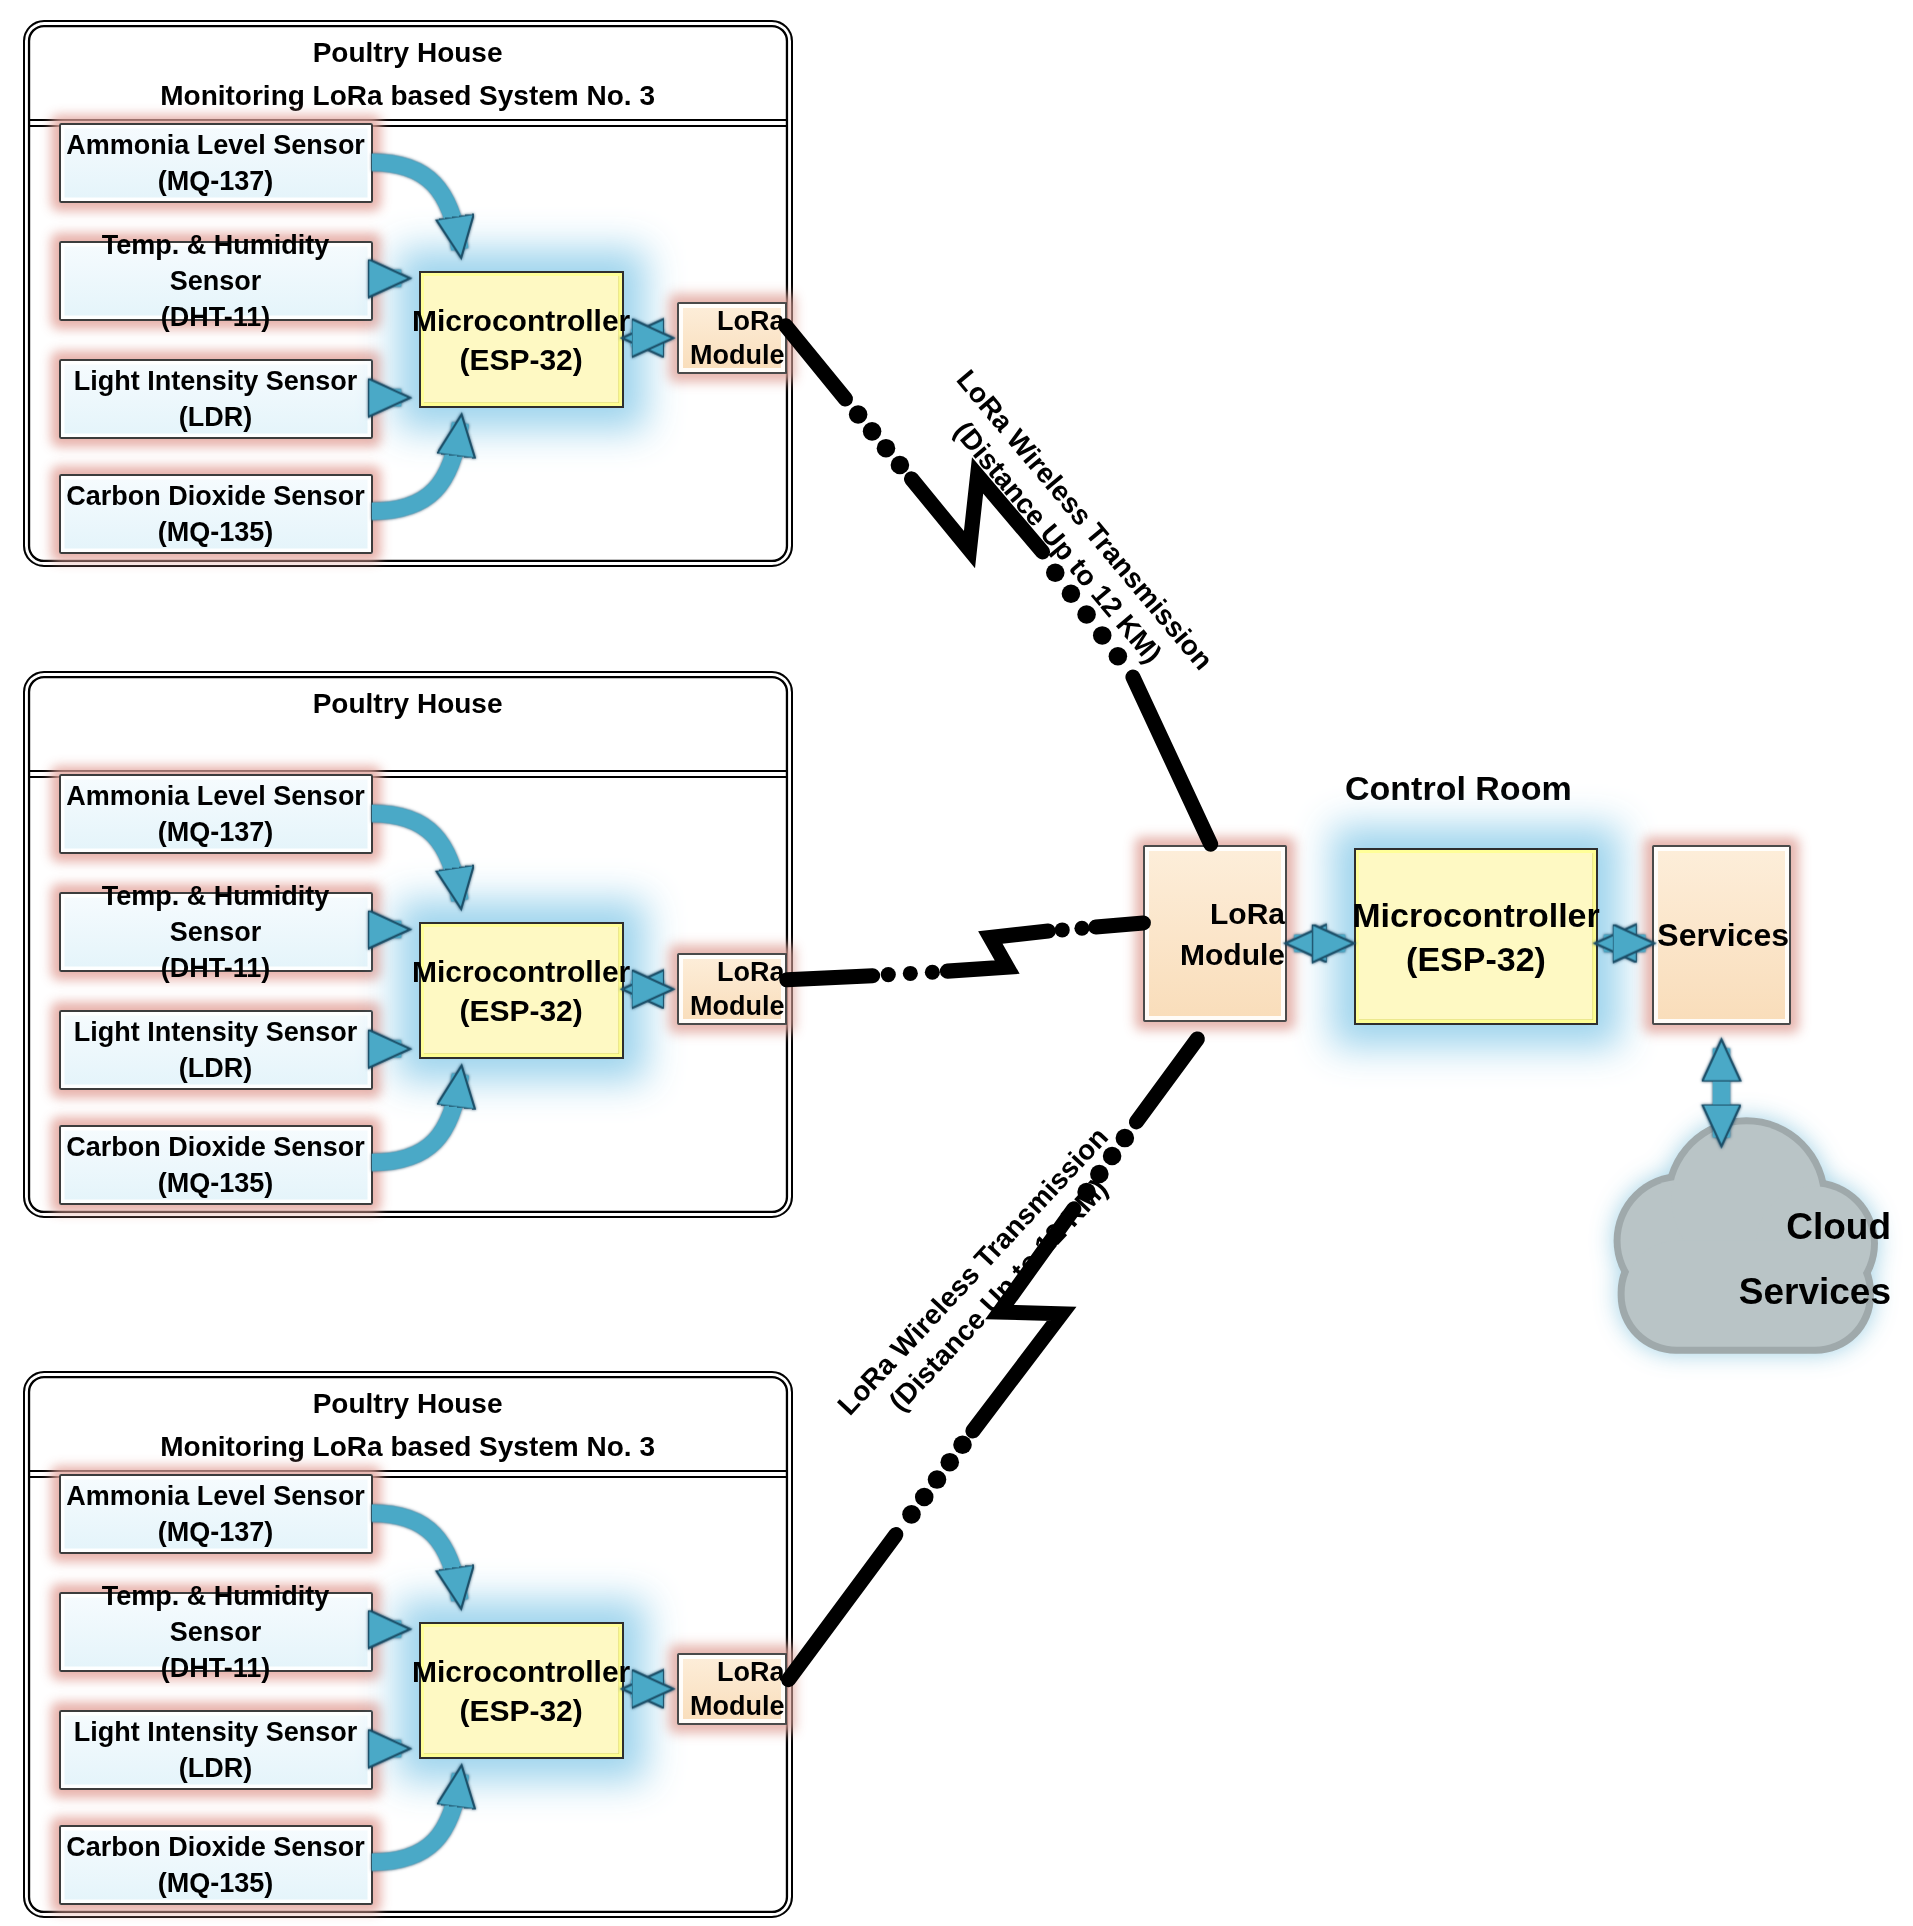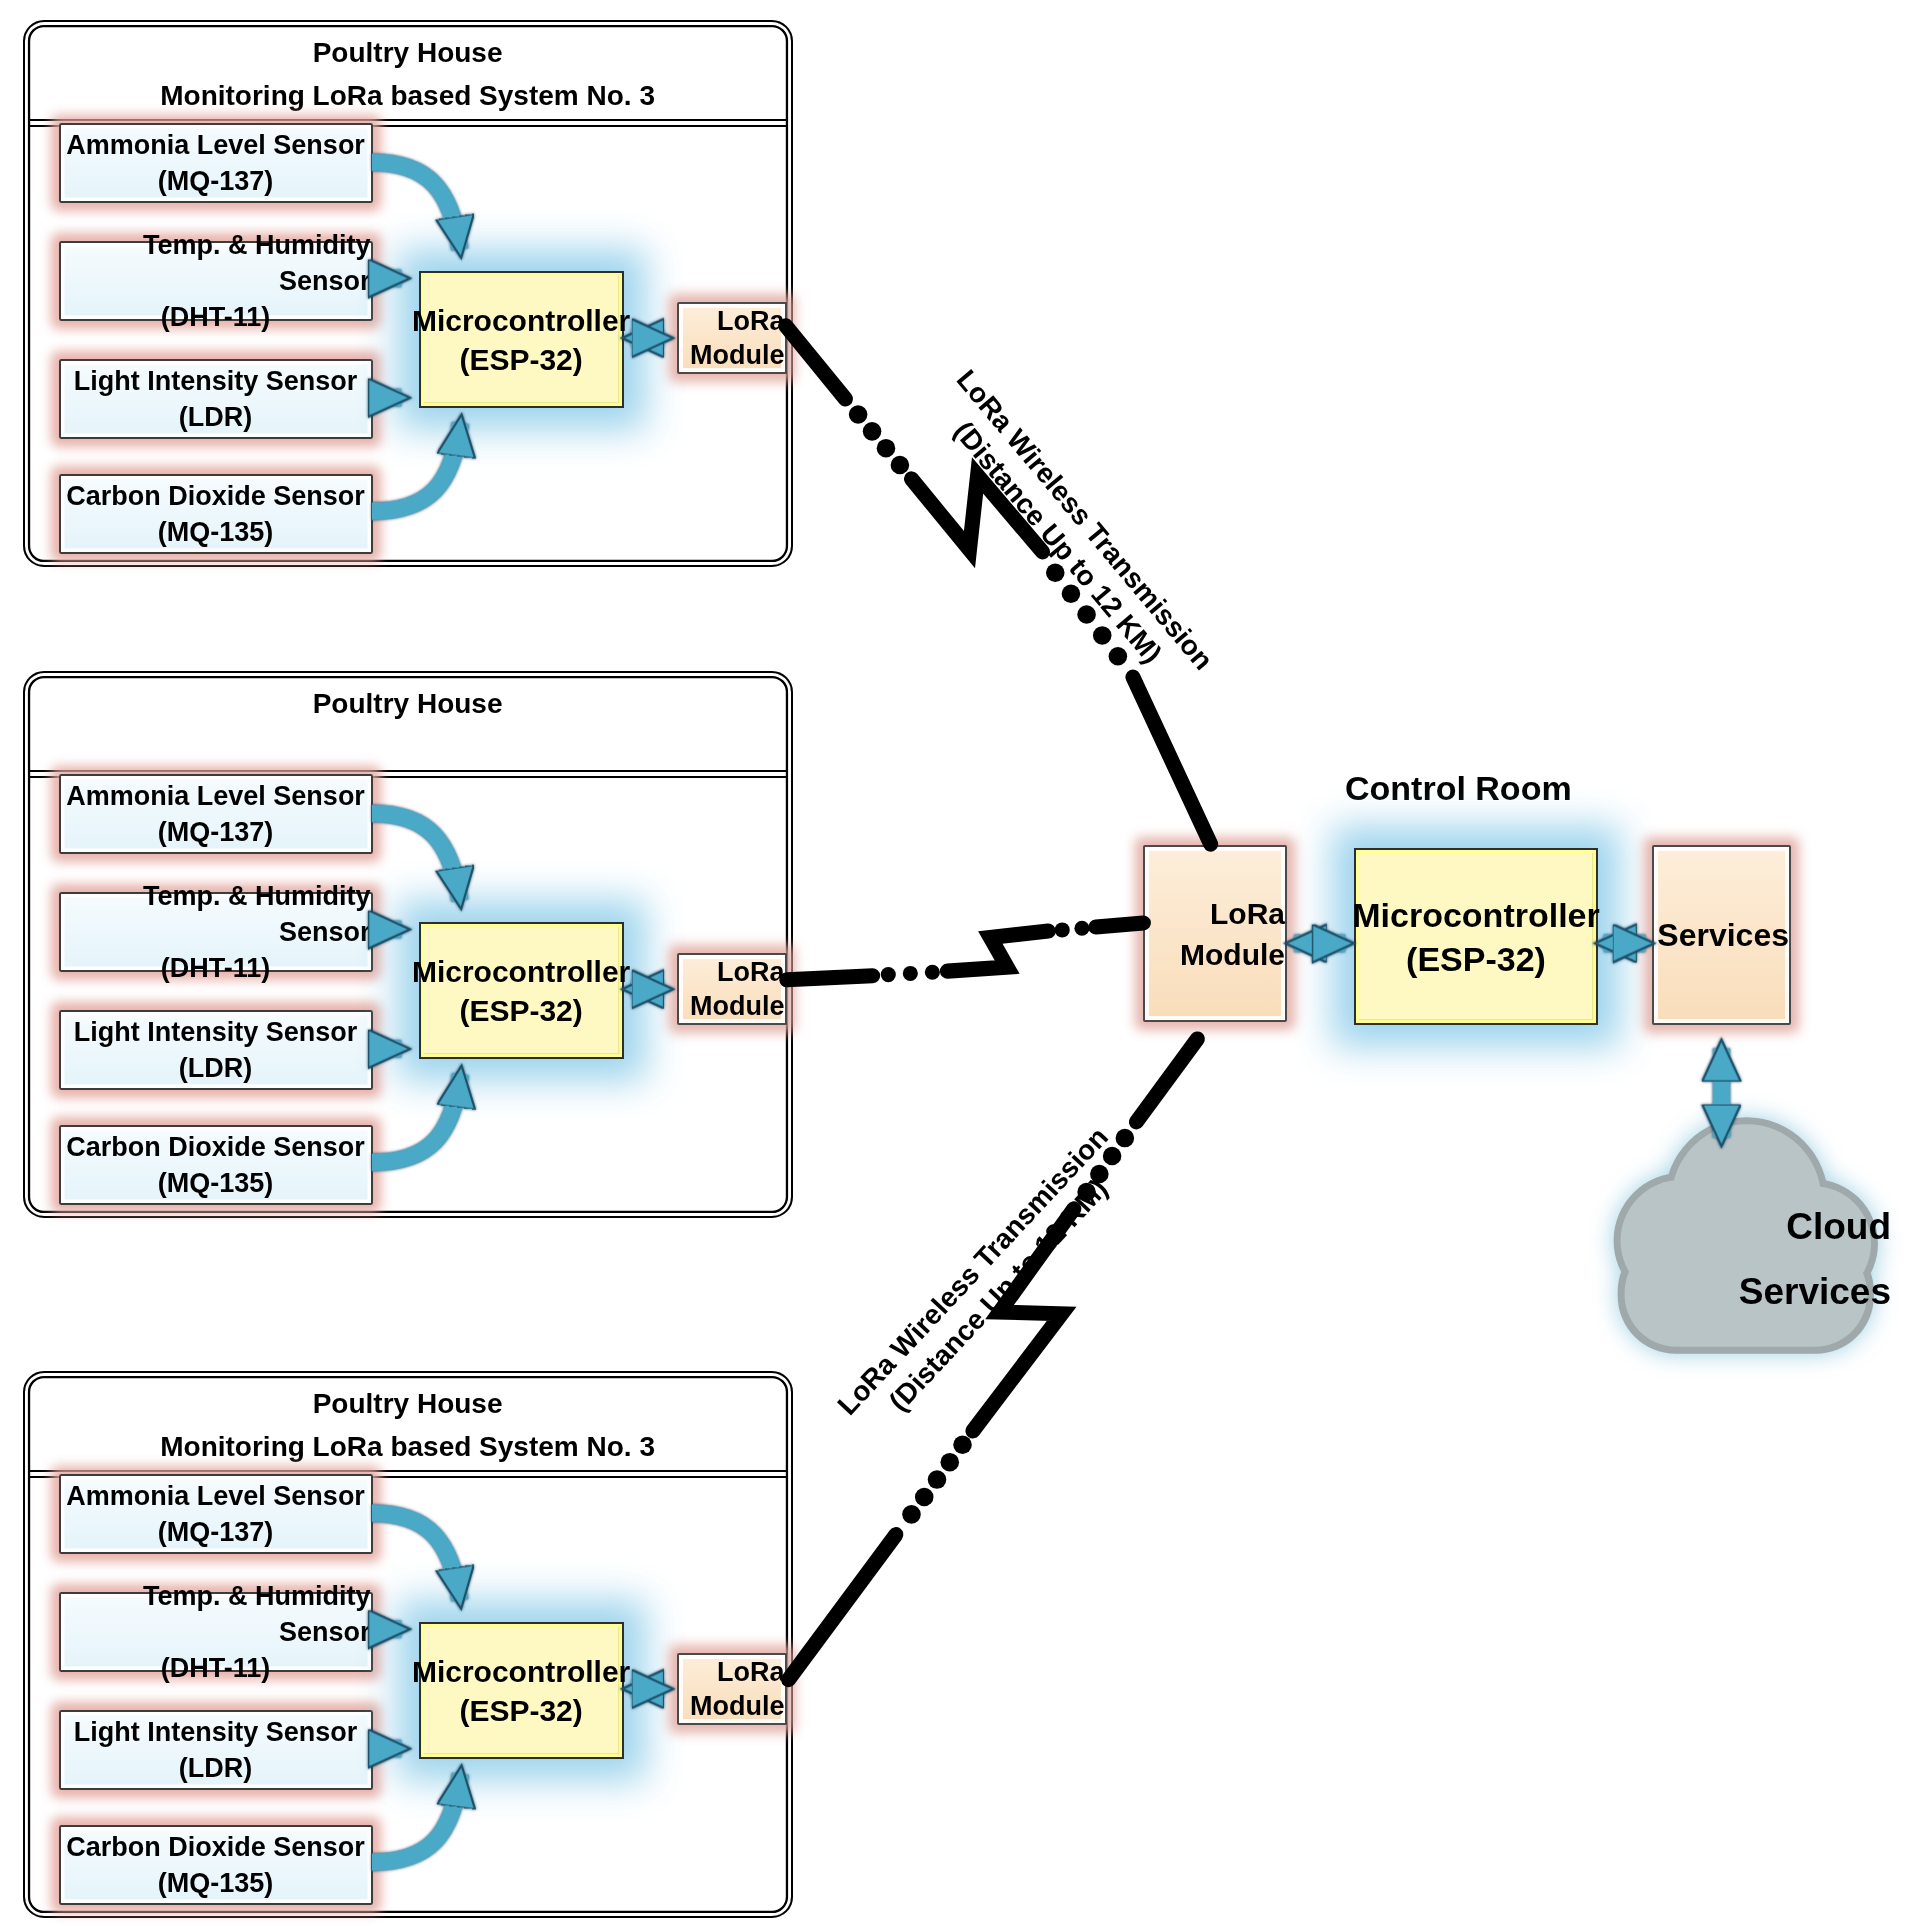--- a/index.html
+++ b/index.html
@@ -22,21 +22,21 @@
   .sys-sep { left: 4.6px; right: 4.6px; top: 97px; height: 8px;
     border-top: 2.9px solid #000; border-bottom: 2.9px solid #000; }
 
   
   .sensor {
     left: 34px; width: 314px; height: 80px;
     background: linear-gradient(180deg, #f6fbfe 0%, #e4f4fa 100%);
     border: 2.9px solid #3c3c3c; border-radius: 2.3px;
     box-shadow: inset 0 0 0 3.5px rgba(255,255,255,0.95), 0 0 10.4px 7.5px rgba(228,166,158,0.85);
     display: flex; flex-direction: column; align-items: center; justify-content: center;
-    font-size: 27px; line-height: 36px; text-align: right;
+    font-size: 27px; line-height: 36px; text-align: center;
   }
 
   
   .micro {
     background: #fef9c3; border: 2.9px solid #2e2e2e;
     box-shadow: 0 0 35px 22px rgba(147,207,235,0.9),
                 inset 0 0 0 2.9px rgba(255,255,150,0.95), inset -3.5px -3.5px 0 rgba(190,190,0,0.55);
     display: flex; flex-direction: column; align-items: center; justify-content: center;
     text-align: center;
   }

